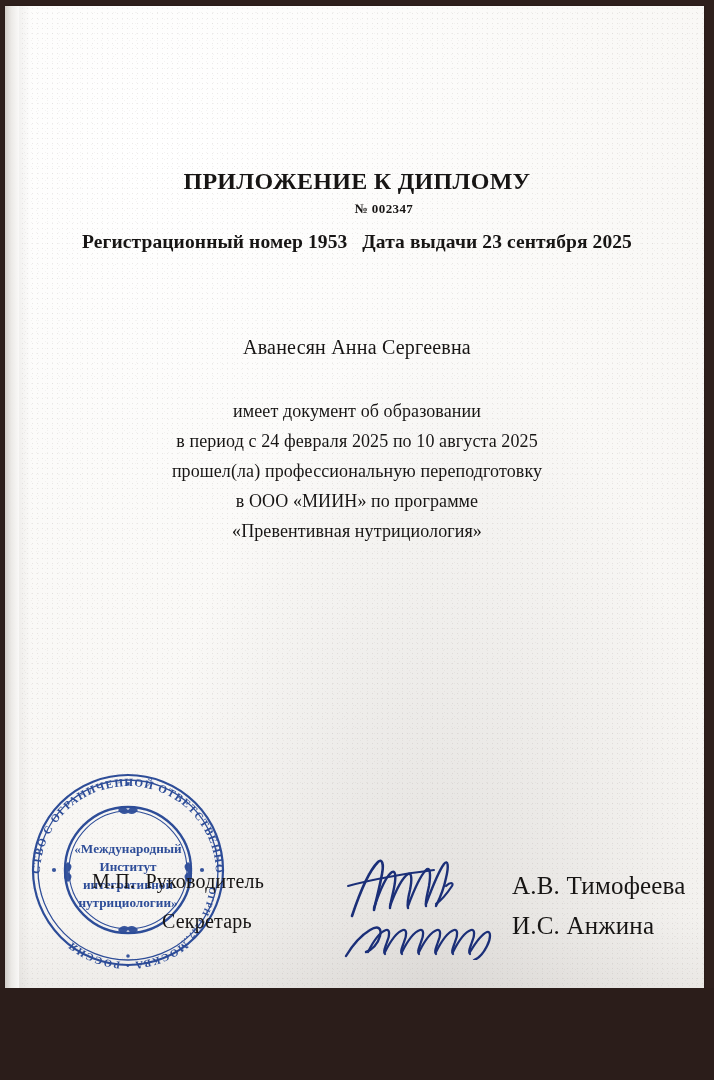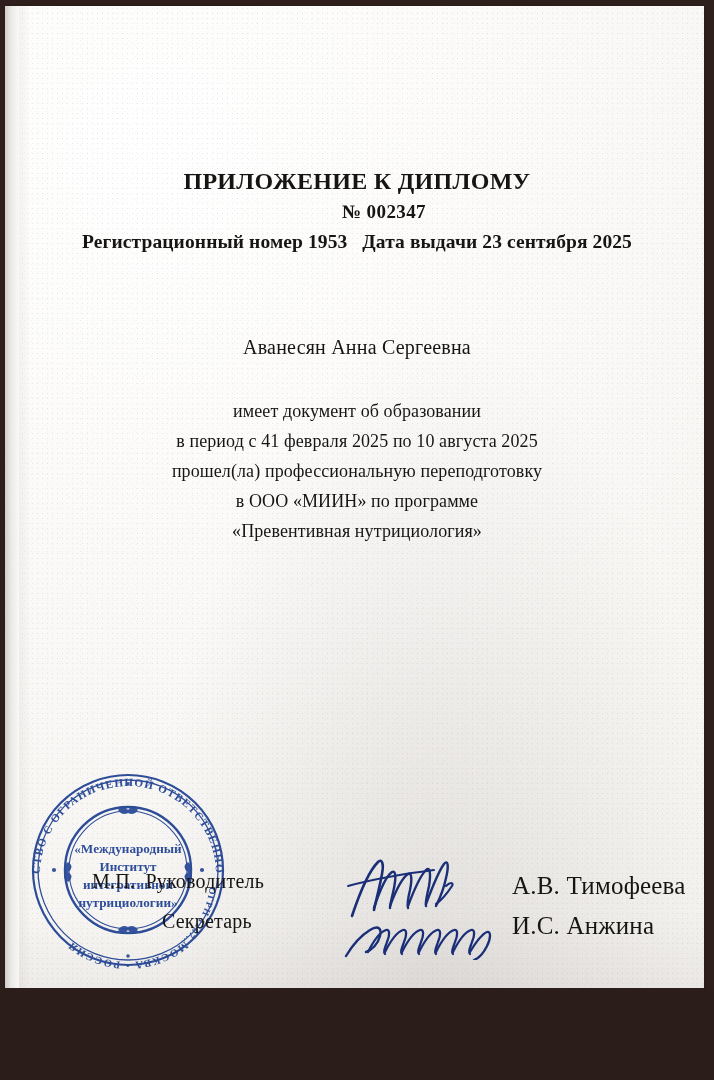--- a/index.html
+++ b/index.html
@@ -88,21 +88,21 @@
     font-weight: bold;
     letter-spacing: 0.3px;
     line-height: 1.1;
   }
   .doc-number {
     position: absolute;
     left: 6px;
     right: 0;
     top: 201px;
     text-align: center;
-    font-size: 19px;
+    font-size: 13px;
     font-weight: bold;
     letter-spacing: 0.4px;
     padding-left: 48px;
   }
   .reg-line {
     position: absolute;
     left: 0;
     right: 0;
     top: 231px;
     text-align: center;
@@ -225,21 +225,21 @@
     <div class="title">ПРИЛОЖЕНИЕ К ДИПЛОМУ</div>
 
     <div class="doc-number">№ 002347</div>
 
     <div class="reg-line">Регистрационный номер 1953   Дата выдачи 23 сентября 2025</div>
 
     <div class="fio">Аванесян Анна Сергеевна</div>
 
     <div class="body-block">
       <div class="body-line">имеет документ об образовании</div>
-      <div class="body-line">в период с 41 февраля 2025 по 10 августа 2025</div>
+      <div class="body-line">в период с 24 февраля 2025 по 10 августа 2025</div>
       <div class="body-line">прошел(ла) профессиональную переподготовку</div>
       <div class="body-line">в ООО «МИИН» по программе</div>
       <div class="body-line">«Превентивная нутрициология»</div>
     </div>
 
     <svg class="seal" viewBox="0 0 212 200">
       <defs>
         <path id="arcTop" d="M 18 104 A 88 88 0 0 1 194 104"></path>
         <path id="arcBottom" d="M 194 104 A 88 88 0 0 1 18 104"></path>
         <path id="arcOgrn" d="M 188 112 A 82 82 0 0 1 150 178"></path>

